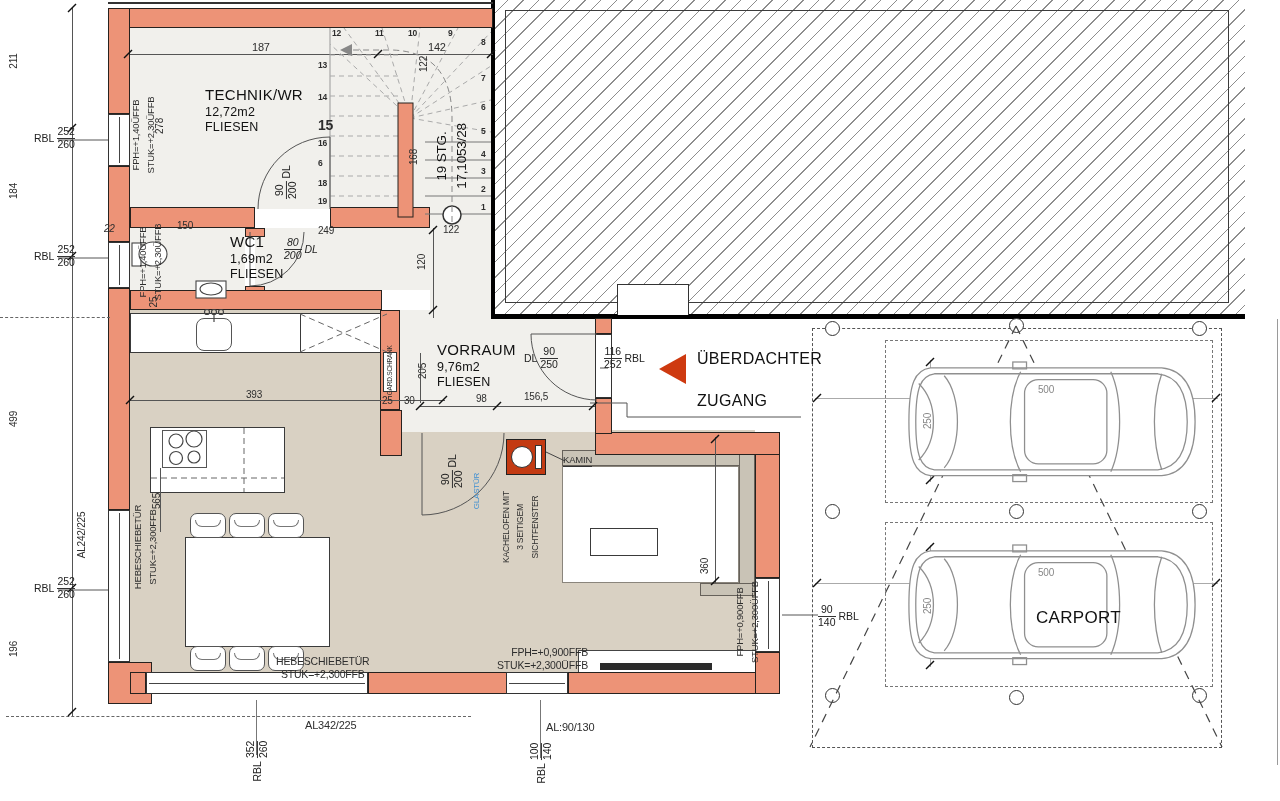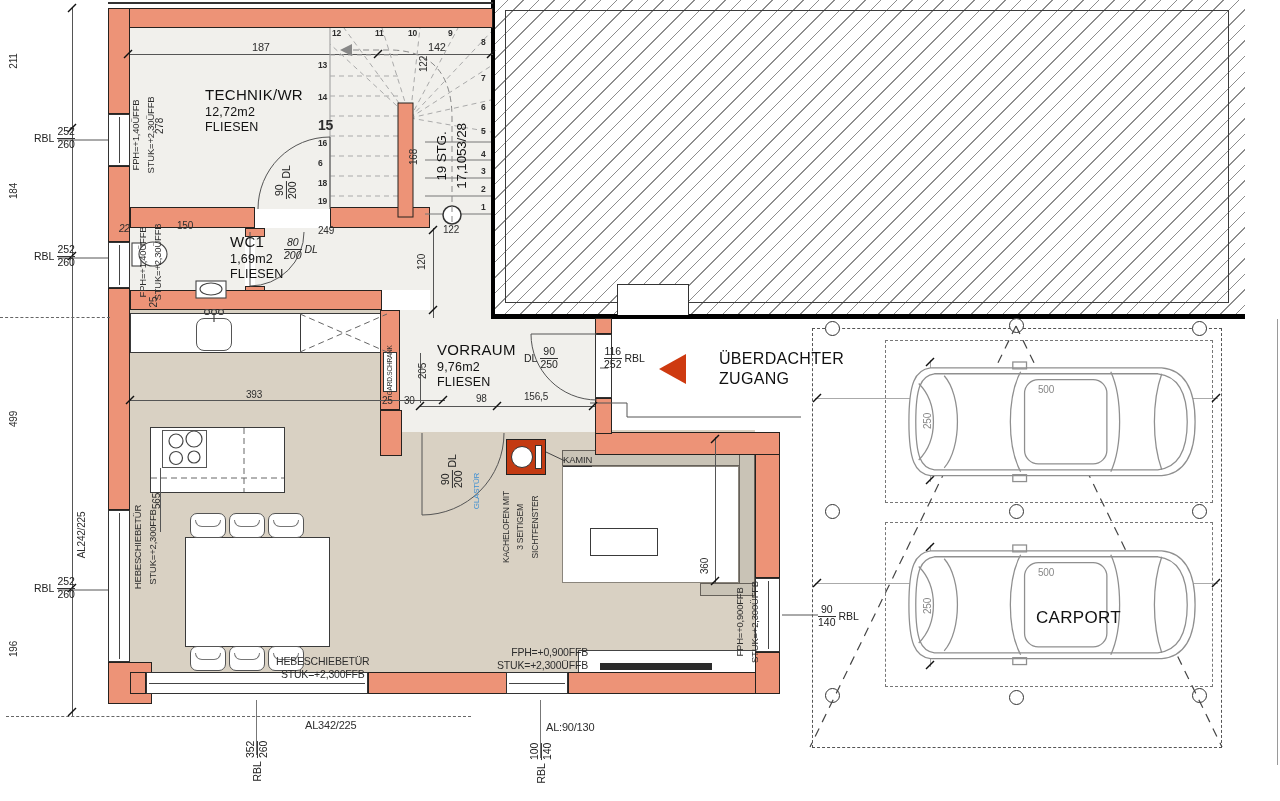--- a/index.html
+++ b/index.html
@@ -294,21 +294,21 @@
     <div class="rsub">FLIESEN</div>
   </div>
   <div class="rname" style="left:437px;top:341px;">
     <div>VORRAUM</div>
     <div class="rsub">9,76m2</div>
     <div class="rsub">FLIESEN</div>
   </div>
   <div class="rname" style="left:1036px;top:607px;font-size:17px;">CARPORT</div>
 
   <div class="abs" style="left:659px;top:354px;width:0;height:0;border-top:15px solid transparent;border-bottom:15px solid transparent;border-right:27px solid #CE3A10;"></div>
-  <div class="rname fs2" style="left:719px;top:349px;font-size:16px;">
+  <div class="rname fs2" style="left:697px;top:349px;font-size:16px;gap:22px;">
     <span>ÜBERDACHTER</span>
     <span>ZUGANG</span>
   </div>
 
   <div class="dim" style="left:563px;top:455px;font-size:9.5px;border-bottom:1px solid #333;padding-bottom:1px;">KAMIN</div>
   <div class="dim rot fs2" style="left:483px;top:512px;width:76px;height:30px;font-size:8.5px;line-height:1.3;">
     <span>KACHELOFEN MIT</span>
     <span>3 SEITIGEM</span>
     <span>SICHTFENSTER</span>
   </div>
@@ -421,21 +421,21 @@
     <span>DL</span>
   </div>
 
   <div class="dim" style="left:252px;top:42px;font-size:11px;">187</div>
   <div class="dim" style="left:428px;top:42px;font-size:11px;">142</div>
   <div class="dim rot" style="left:2px;top:56px;width:24px;">211</div>
   <div class="dim rot" style="left:2px;top:186px;width:24px;">184</div>
   <div class="dim rot" style="left:2px;top:414px;width:24px;">499</div>
   <div class="dim rot" style="left:2px;top:644px;width:24px;">196</div>
   <div class="dim rot" style="left:148px;top:121px;width:24px;">278</div>
-  <div class="dim" style="left:119px;top:224px;font-style:italic;">22</div>
+  <div class="dim" style="left:104px;top:224px;font-style:italic;">22</div>
   <div class="dim" style="left:177px;top:221px;">150</div>
   <div class="dim" style="left:318px;top:226px;">249</div>
   <div class="dim" style="left:443px;top:225px;">122</div>
   <div class="dim rot" style="left:142px;top:297px;width:24px;">25</div>
   <div class="dim rot" style="left:412px;top:59px;width:24px;">122</div>
   <div class="dim rot" style="left:402px;top:152px;width:24px;">168</div>
   <div class="dim rot" style="left:410px;top:257px;width:24px;">120</div>
   <div class="dim" style="left:246px;top:390px;">393</div>
   <div class="dim rot" style="left:411px;top:366px;width:24px;">205</div>
   <div class="dim" style="left:382px;top:396px;">25</div>

